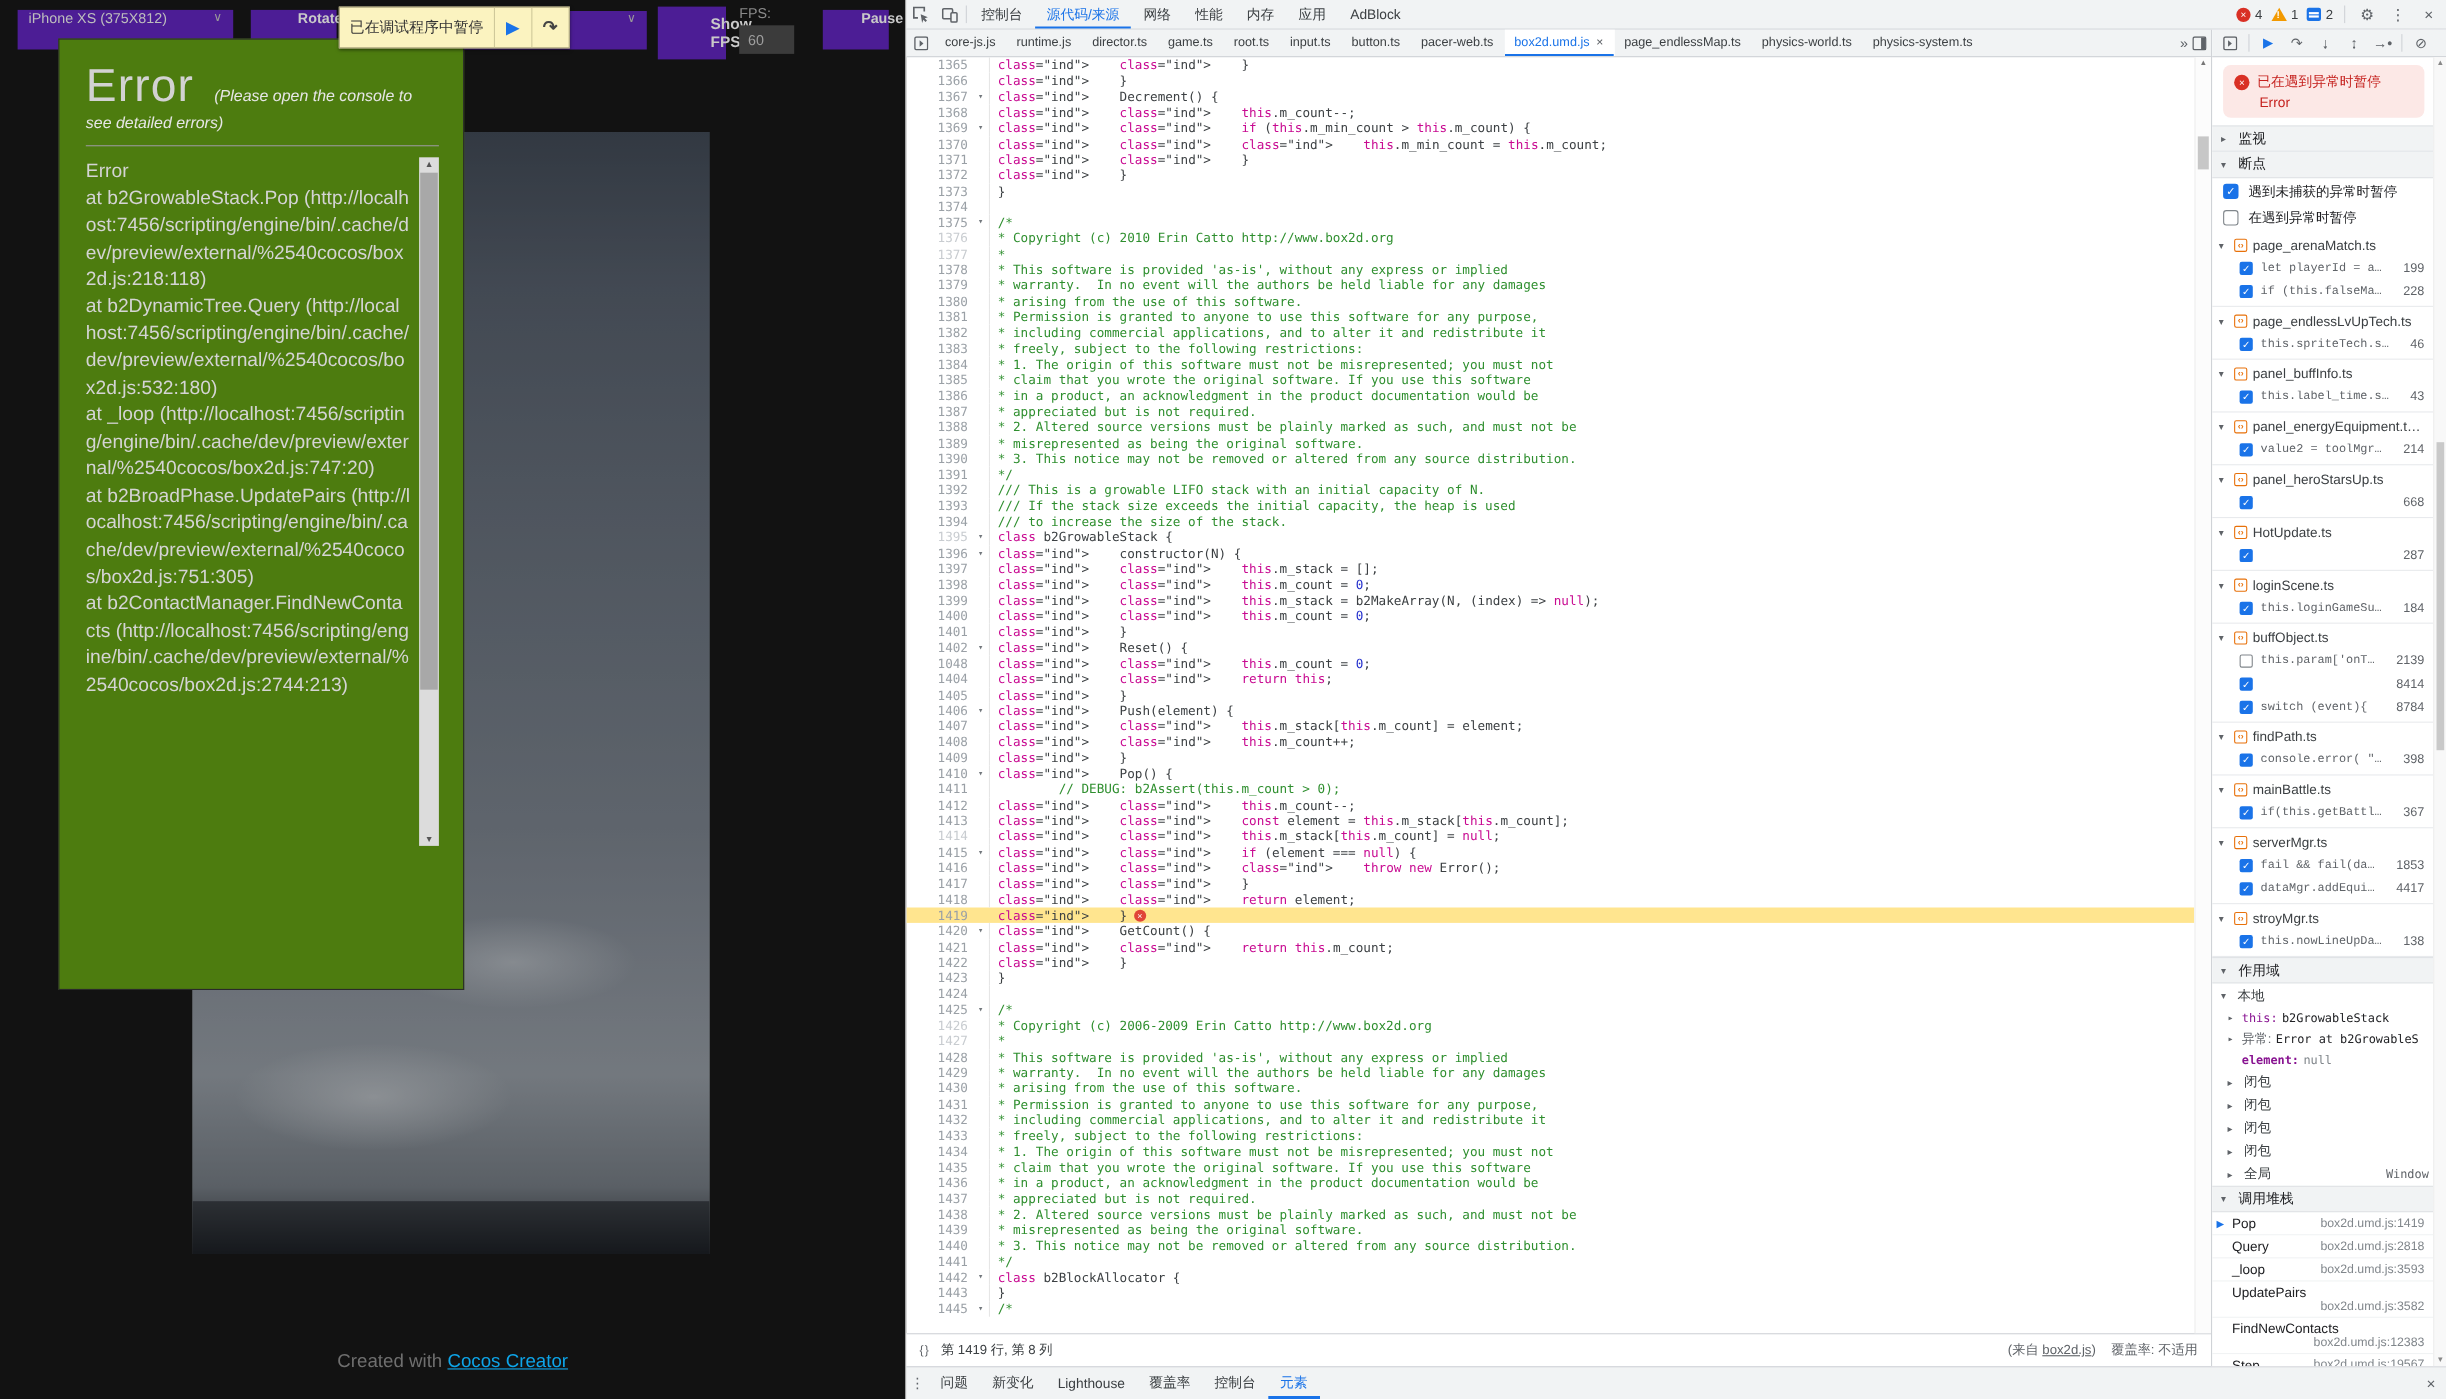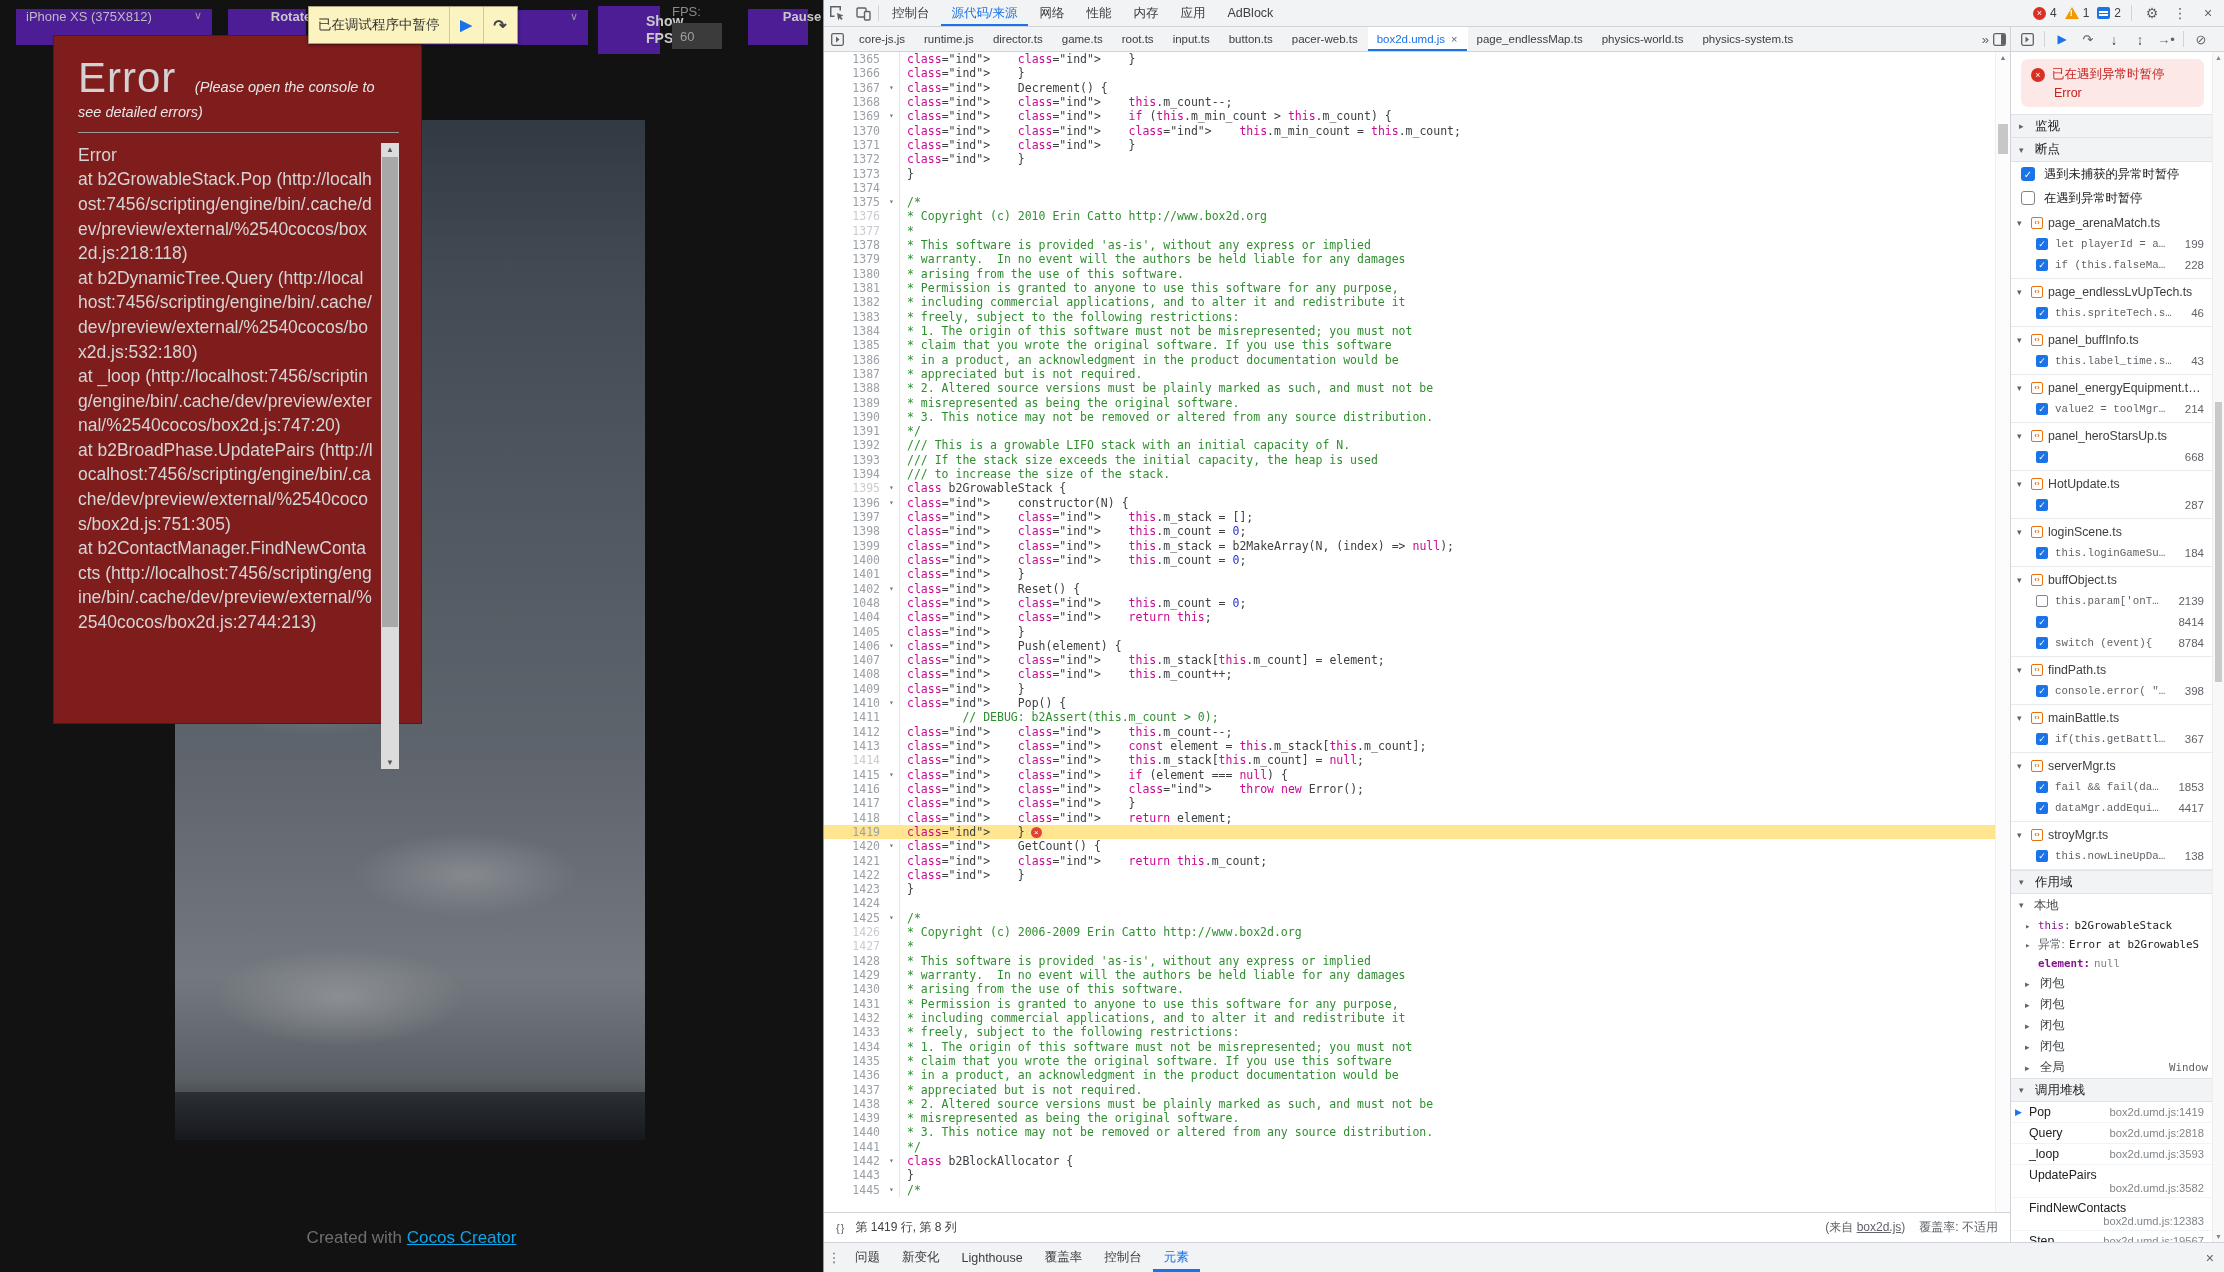--- a/index.html
+++ b/index.html
@@ -40,22 +40,22 @@
         radial-gradient(90px 40px at 18% 24%, rgba(220,228,236,.55), rgba(220,228,236,0) 70%),
         radial-gradient(140px 50px at 30% 57%, rgba(225,230,238,.5), rgba(225,230,238,0) 70%),
         radial-gradient(160px 60px at 62% 74%, rgba(235,240,245,.65), rgba(235,240,245,0) 70%),
         radial-gradient(180px 70px at 35% 86%, rgba(240,244,248,.7), rgba(240,244,248,0) 70%),
         linear-gradient(180deg,#4d5663 0%,#67707e 14%,#79828f 32%,#87909c 48%,#949ca7 62%,#a6adb7 74%,#b5bcc4 84%,#8d949c 94%,#32353b 100%);
   }
   #phone::after { content:""; position:absolute; inset:0; background:rgba(8,10,14,.38); }
   #phone-bottombar { position:absolute; left:0; bottom:0; width:100%; height:48px; background:rgba(12,14,18,.5); }
 
   
-  #error-dialog { position:absolute; left:53px; top:35px; width:369px; height:689px; z-index:3;
-        background:#7f1d1d; border:1px solid #2a2a2a; padding:18px 22px 14px 24px; }
+  #error-dialog { position:absolute; left:53px; top:35px; width:369px; height:865px; z-index:3;
+        background:#4d7c0f; border:1px solid #2a2a2a; padding:18px 22px 14px 24px; }
   #err-head { color:#e0e0e0; }
   #err-title { font-size:42px; font-weight:400; letter-spacing:1px; color:#d2d2d2; display:inline; }
   #err-sub { font-size:14.5px; font-style:italic; color:#e6e6e6; display:inline; margin-left:14px; line-height:1.5; }
   #err-rule { border:none; border-top:1px solid #9a9a9a; margin-top:8px; }
   #err-body-wrap { position:relative; margin-top:10px; height:630px; }
   #err-body { position:absolute; left:0; top:0; right:26px; bottom:0; overflow:hidden;
         color:#d4d4d4; font-size:17.5px; line-height:24.6px; white-space:pre-wrap; word-break:break-all; }
   #err-scrollbar { position:absolute; right:0; top:0; width:18px; bottom:4px; background:#dcdcdc; }
   #err-scrollbar .sb-arrow { position:absolute; left:0; width:100%; text-align:center; font-size:8px; color:#555; }
   #err-scrollbar .up { top:2px; } #err-scrollbar .down { bottom:2px; }

